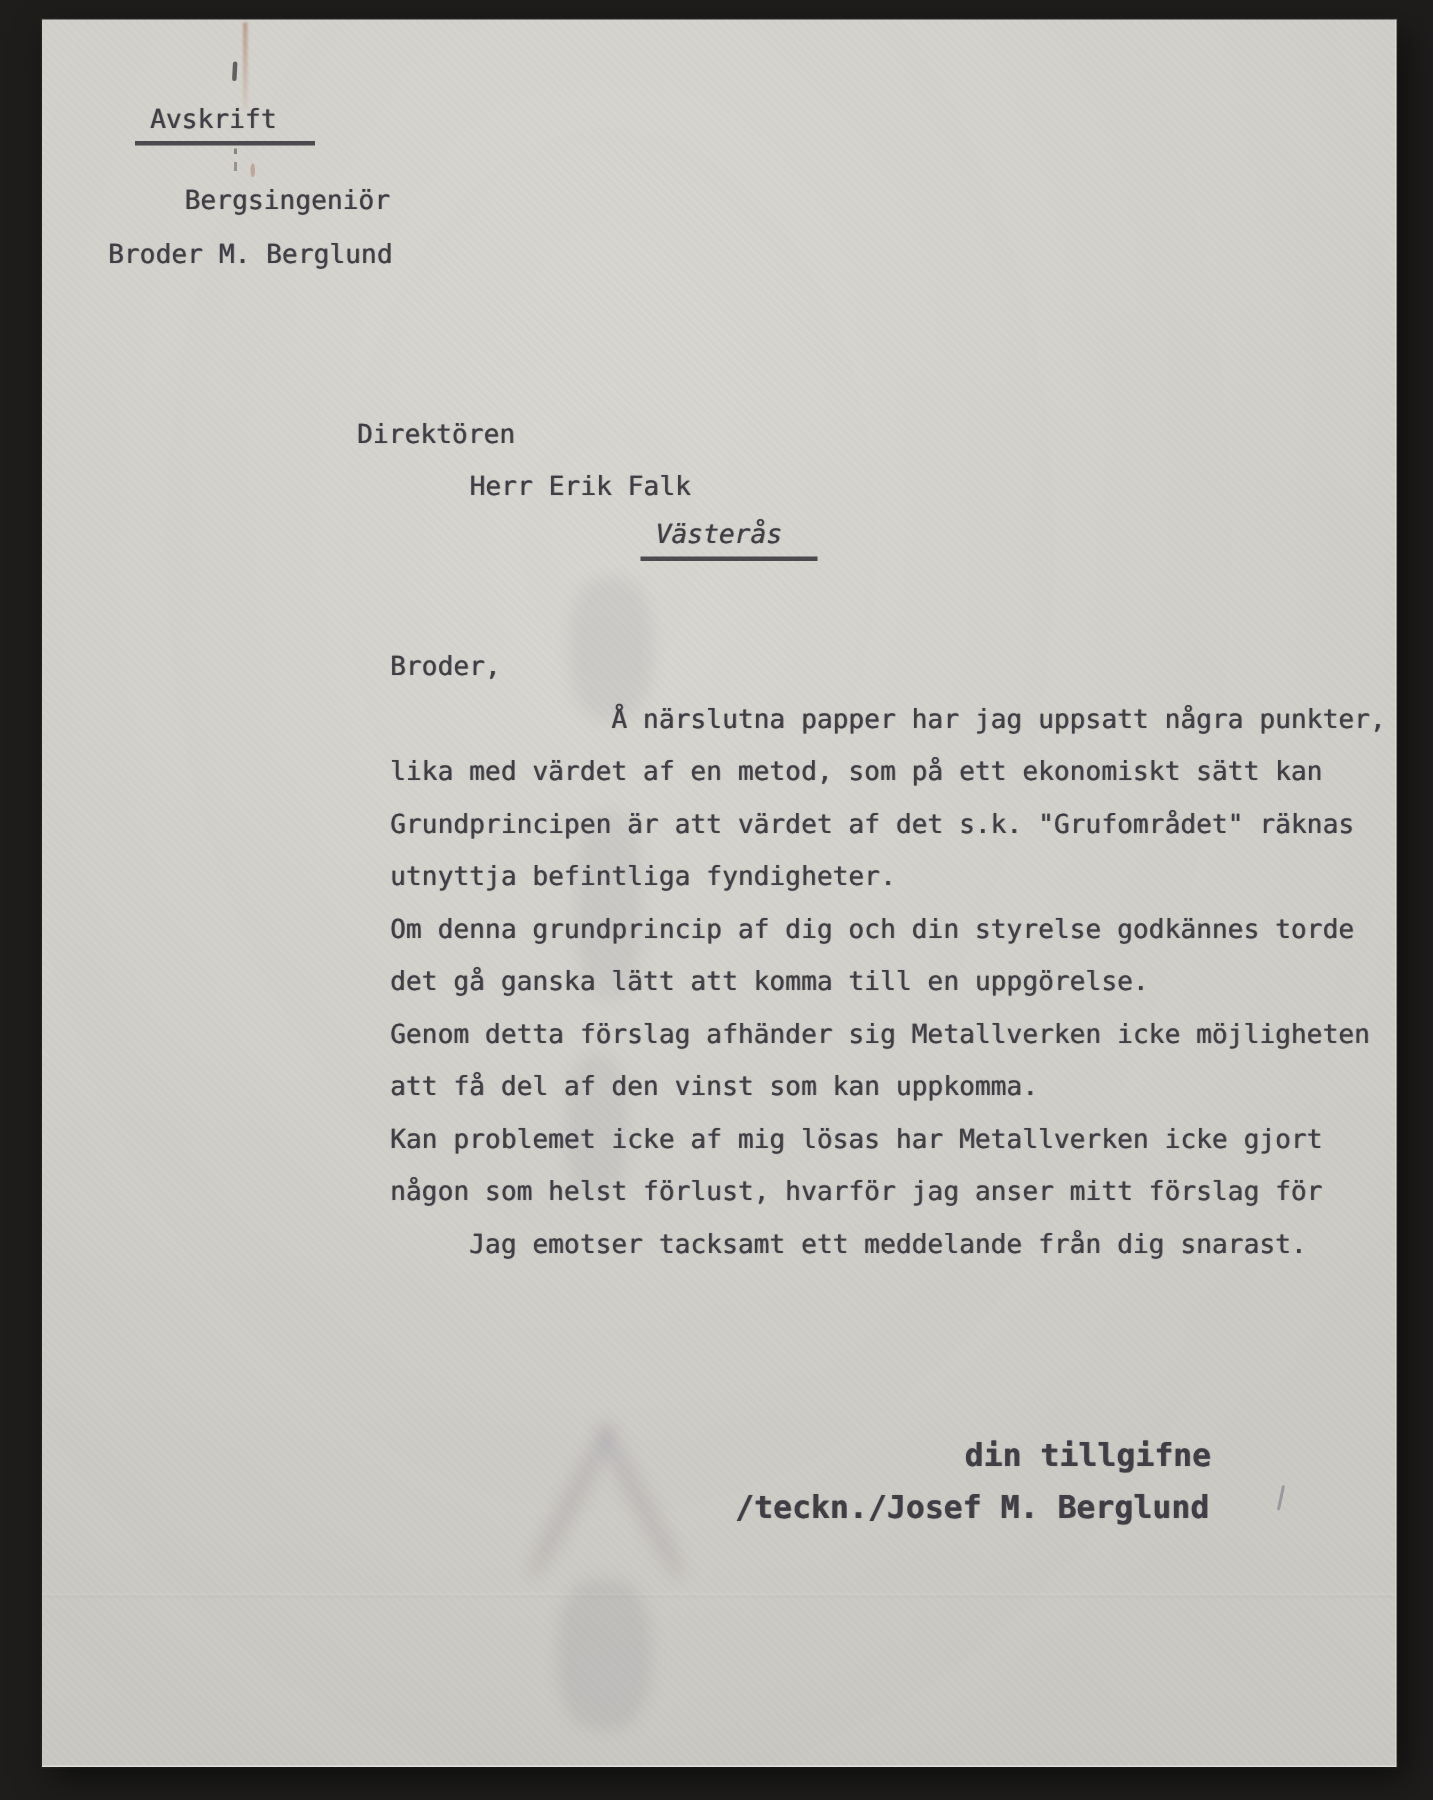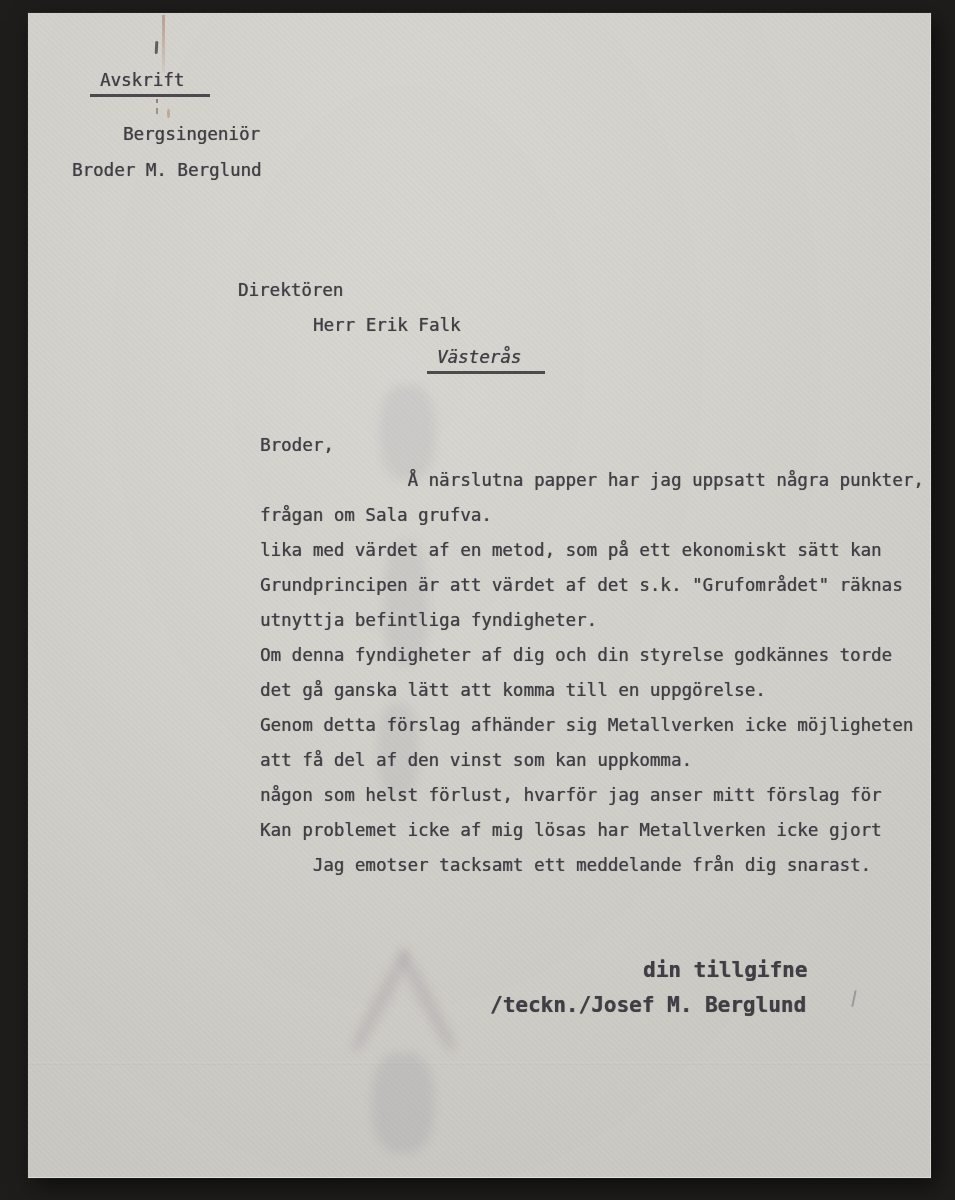--- a/index.html
+++ b/index.html
@@ -122,30 +122,29 @@
 
     <div class="typed" style="left:210px; top:266px;">Direktören</div>
 
     <div class="typed" style="left:285px; top:301px;">Herr Erik Falk</div>
 
     <div class="typed underlined-box" style="left:399px; top:333px; width:118px;font-style:italic;">Västerås</div>
 
     <div class="body-block">
       <div class="body-line">Broder,</div>
       <div class="body-line">              Å närslutna papper har jag uppsatt några punkter,</div>
-      <div class="body-line">frågan om Sala grufva.</div>
       <div class="body-line">lika med värdet af en metod, som på ett ekonomiskt sätt kan</div>
       <div class="body-line">Grundprincipen är att värdet af det s.k. "Grufområdet" räknas</div>
       <div class="body-line">utnyttja befintliga fyndigheter.</div>
-      <div class="body-line">Om denna fyndigheter af dig och din styrelse godkännes torde</div>
+      <div class="body-line">Om denna grundprincip af dig och din styrelse godkännes torde</div>
       <div class="body-line">det gå ganska lätt att komma till en uppgörelse.</div>
       <div class="body-line">Genom detta förslag afhänder sig Metallverken icke möjligheten</div>
       <div class="body-line">att få del af den vinst som kan uppkomma.</div>
+      <div class="body-line">Kan problemet icke af mig lösas har Metallverken icke gjort</div>
       <div class="body-line">någon som helst förlust, hvarför jag anser mitt förslag för</div>
-      <div class="body-line">Kan problemet icke af mig lösas har Metallverken icke gjort</div>
       <div class="body-line">     Jag emotser tacksamt ett meddelande från dig snarast.</div>
     </div>
 
     <div class="closing-line" style="left:615px; top:940px;">din tillgifne</div>
 
     <div class="signature-line" style="left:462px; top:975px;">/teckn./Josef M. Berglund</div>
 
   </div>
 </div>
 

